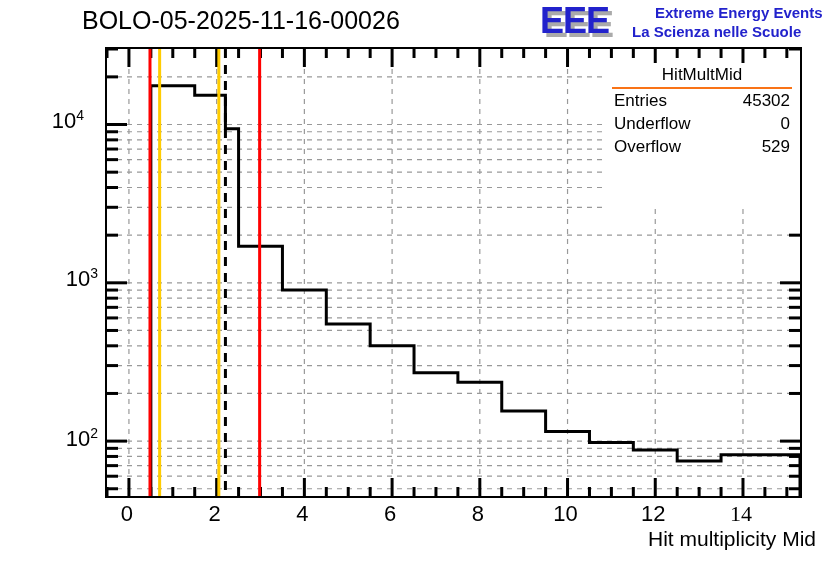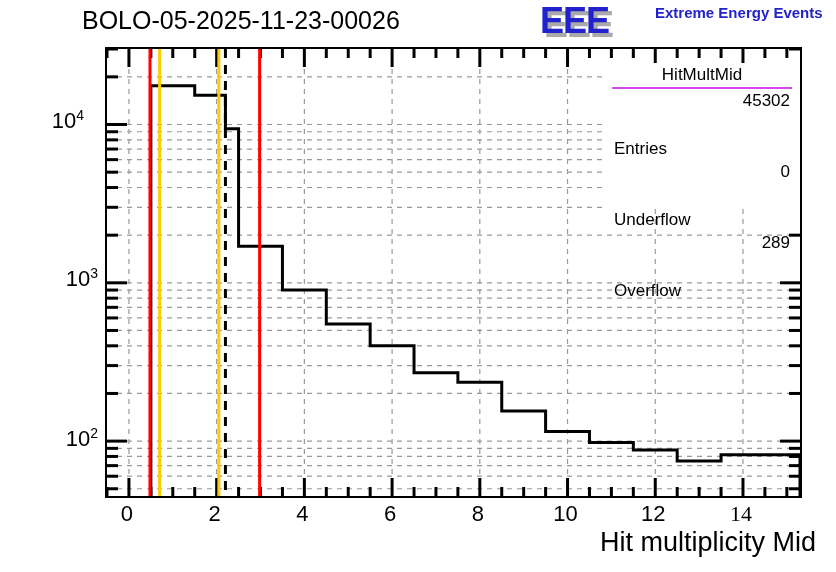--- a/index.html
+++ b/index.html
@@ -58,55 +58,56 @@
     position:absolute;text-align:right;
     font-size:22px;color:#000;white-space:nowrap;
   }
   .ylab sup{font-size:14px;vertical-align:super;}
   .xlab{
     position:absolute;text-align:center;
     font-size:22px;color:#000;white-space:nowrap;
   }
   .xtitle{
     position:absolute;right:20px;top:527px;
-    font-size:27px;color:#000;white-space:nowrap;
+    font-size:21px;color:#000;white-space:nowrap;
   }
 
   
   .stats{
     position:absolute;left:604px;top:63px;
     width:196px;height:146px;
     background:#ffffff;
     font-size:17px;color:#000;
     box-sizing:border-box;
     z-index:5;
   }
   .stats-title{
     text-align:center;font-size:17px;padding-top:2px;
-    border-bottom:2px solid #d946ef;padding-bottom:2px;
+    border-bottom:2px solid #f97316;padding-bottom:2px;
     margin:0 8px;
   }
   .stats-row{
     display:flex;justify-content:space-between;
     padding:0px 10px;line-height:23px;
   }
-  .stats-key{text-align:left;margin-top:48px;}
+  .stats-key{text-align:left;}
   .stats-val{text-align:right;}
 </style>
 </head>
 <body>
 
 <div id="root">
 
-  <div class="title">BOLO-05-2025-11-23-00026</div>
+  <div class="title">BOLO-05-2025-11-16-00026</div>
 
   <div class="logo">
     <div class="logo-eee-shadow">EEE</div>
     <div class="logo-eee">EEE</div>
     <div class="logo-line1">Extreme Energy Events</div>
+    <div class="logo-line2">La Scienza nelle Scuole</div>
   </div>
 
   <div class="frame">
     <svg class="plotsvg" id="plot-svg" width="693" height="447" viewBox="0 0 693 447">
         <line x1="21.93037974683544" y1="0" x2="21.93037974683544" y2="447" stroke="#999" stroke-width="1.2" stroke-dasharray="5,5"></line>
         <line x1="109.65189873417721" y1="0" x2="109.65189873417721" y2="447" stroke="#999" stroke-width="1.2" stroke-dasharray="5,5"></line>
         <line x1="197.37341772151896" y1="0" x2="197.37341772151896" y2="447" stroke="#999" stroke-width="1.2" stroke-dasharray="5,5"></line>
         <line x1="285.09493670886076" y1="0" x2="285.09493670886076" y2="447" stroke="#999" stroke-width="1.2" stroke-dasharray="5,5"></line>
         <line x1="372.8164556962025" y1="0" x2="372.8164556962025" y2="447" stroke="#999" stroke-width="1.2" stroke-dasharray="5,5"></line>
         <line x1="460.5379746835443" y1="0" x2="460.5379746835443" y2="447" stroke="#999" stroke-width="1.2" stroke-dasharray="5,5"></line>
@@ -286,18 +287,18 @@
         <div class="stats-row">
           <span class="stats-key">Entries</span>
           <span class="stats-val">45302</span>
         </div>
         <div class="stats-row">
           <span class="stats-key">Underflow</span>
           <span class="stats-val">0</span>
         </div>
         <div class="stats-row">
           <span class="stats-key">Overflow</span>
-          <span class="stats-val">289</span>
+          <span class="stats-val">529</span>
         </div>
       </div>
   </div>
 
 </div>
 
 </body></html>

